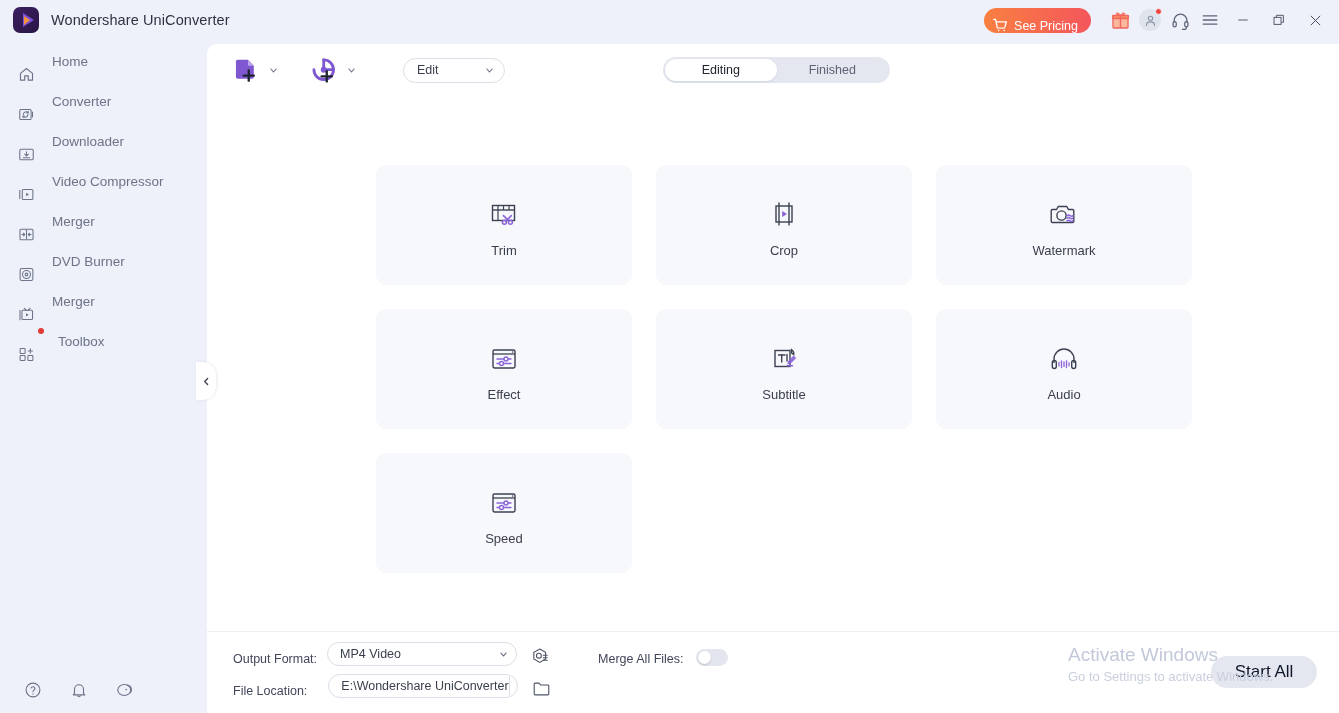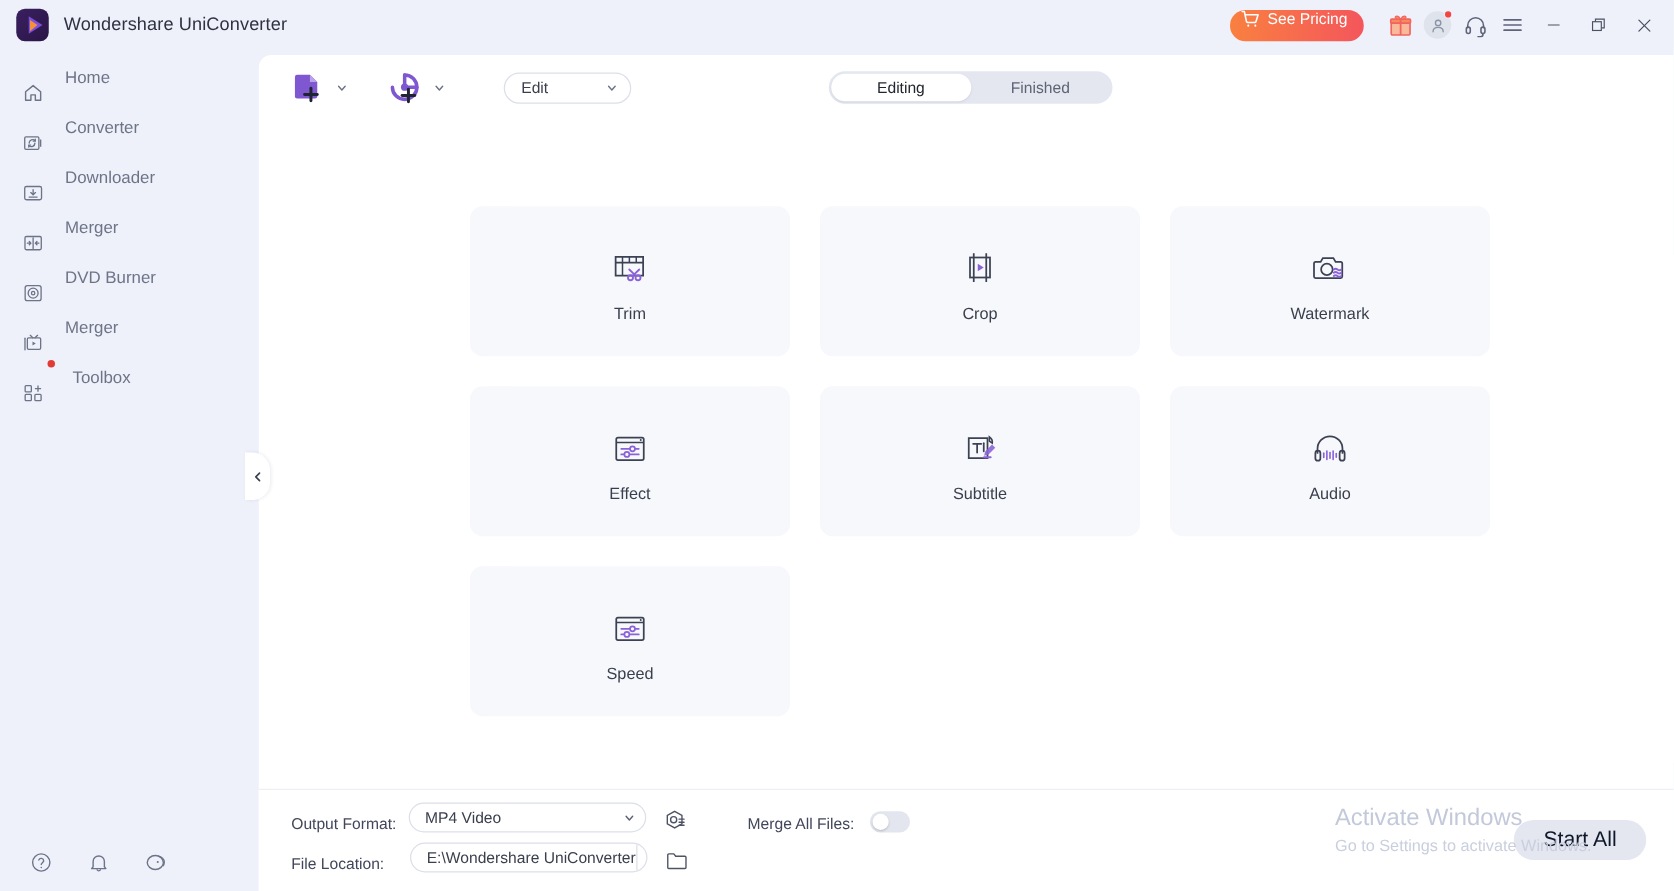--- a/index.html
+++ b/index.html
@@ -47,21 +47,21 @@
   }
   .tb-right {
     position: absolute; right: 0; top: 0; height: 40px;
     display: flex; align-items: center; gap: 0;
   }
   .pricing-btn {
     height: 25px; padding: 0 13px 0 9px;
     border-radius: 13px; border: none;
     background: linear-gradient(90deg,#f98040 0%,#f4565c 100%);
     color: #fff; font-size: 12.5px; font-family: inherit;
-    display: flex; align-items: flex-start; gap: 6px; cursor: pointer;
+    display: flex; align-items: flex-end; gap: 6px; cursor: pointer;
     margin-right: 14px;
   }
   .icon-btn {
     width: 30px; height: 30px; display: flex; align-items: center; justify-content: center;
     cursor: pointer; position: relative; background: none; border: none;
   }
   .avatar-circle {
     width: 22px; height: 22px; border-radius: 50%; background: #dfe3ec;
     display: flex; align-items: center; justify-content: center; position: relative;
   }
@@ -298,20 +298,30 @@
         <span class="ico">
           <svg width="17" height="17" viewBox="0 0 24 24" fill="none" stroke="#6d7488" stroke-width="1.5" stroke-linecap="round" stroke-linejoin="round">
             <rect x="2.5" y="4.5" width="19" height="15" rx="2"></rect>
             <path d="M12 8v6m0 0-2.6-2.6M12 14l2.6-2.6"></path>
             <line x1="7.5" y1="16.5" x2="16.5" y2="16.5"></line>
           </svg>
         </span>
         <span class="lbl">Downloader</span>
       </div>
 
+      <div class="nav-item">
+        <span class="ico">
+          <svg width="17" height="17" viewBox="0 0 24 24" fill="none" stroke="#6d7488" stroke-width="1.5">
+            <path d="M2.5 5.5v13"></path>
+            <rect x="6" y="5" width="15" height="14" rx="1.5"></rect>
+            <path d="M11.5 9.5 15.5 12l-4 2.5z" fill="#6d7488" stroke="none"></path>
+          </svg>
+        </span>
+        <span class="lbl">Video Compressor</span>
+      </div>
 
 
       <div class="nav-item">
         <span class="ico">
           <svg width="17" height="17" viewBox="0 0 24 24" fill="none" stroke="#6d7488" stroke-width="1.5" stroke-linecap="round" stroke-linejoin="round">
             <rect x="2.8" y="4.5" width="18.4" height="15" rx="1.6"></rect>
             <path d="M5.5 12h4m0 0-1.8-1.8M9.5 12 7.7 13.8"></path>
             <path d="M18.5 12h-4m0 0 1.8-1.8M14.5 12l1.8 1.8"></path>
             <line x1="12" y1="6" x2="12" y2="18"></line>
           </svg>

